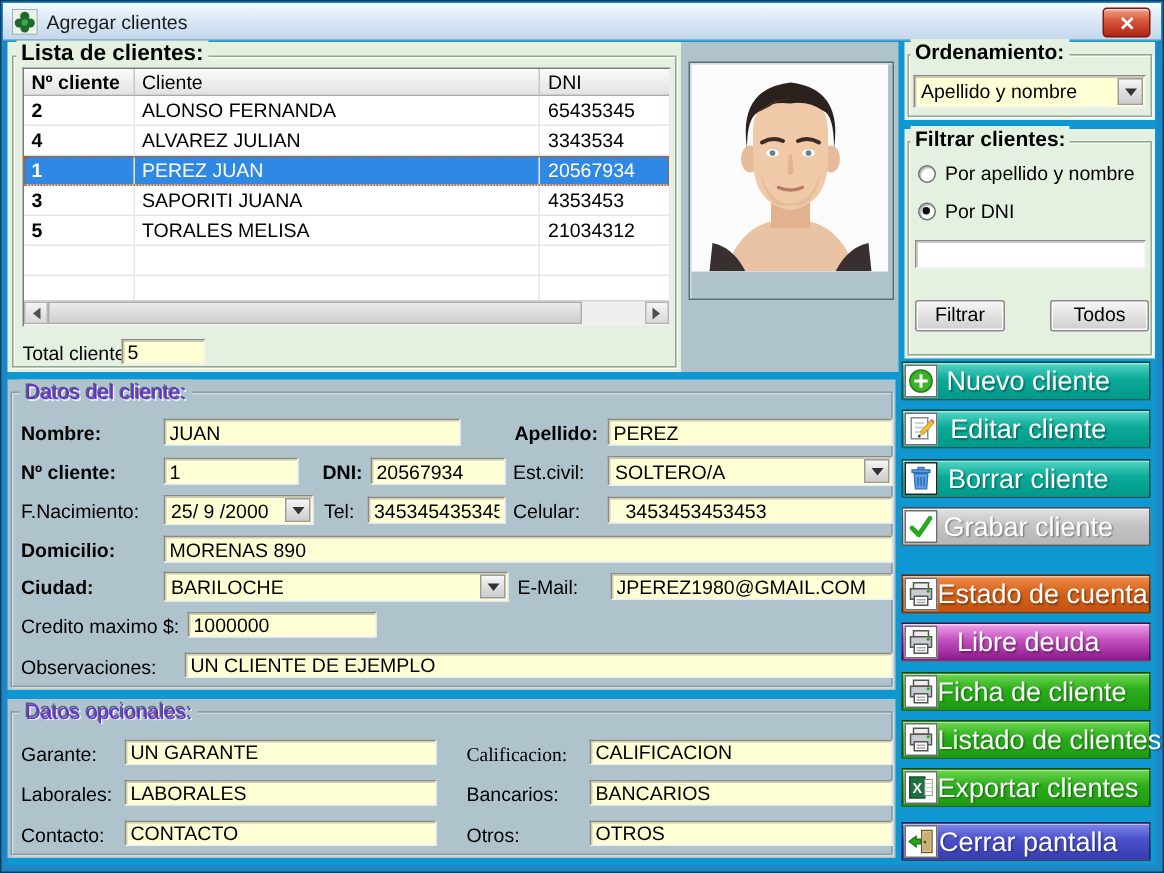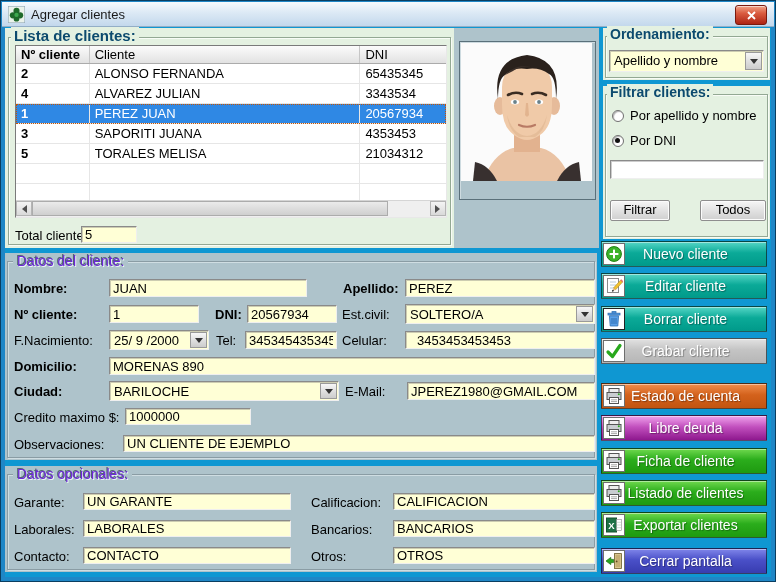--- a/index.html
+++ b/index.html
@@ -12,21 +12,21 @@
     display:flex;align-items:center;padding-left:6px;box-sizing:border-box;}
   .titlebar .apptitle{margin-left:6px;color:#1A1A1A;}
   .closebtn{position:absolute;right:7px;top:3px;width:30px;height:18px;border:1px solid #7A1A0E;border-radius:3px;
     background:linear-gradient(#F0A488,#DA5C40 40%,#AE2414);box-shadow:inset 0 1px 0 rgba(255,255,255,.55);
     display:flex;align-items:center;justify-content:center;cursor:pointer;}
   
   .panel-green{position:absolute;background:#E4F1E1;}
   .panel-gray{position:absolute;background:#AEC3CB;}
   .frame{position:absolute;border:1px solid #93A893;box-shadow:1px 1px 0 #F8FCF6,inset 1px 1px 0 #F8FCF6;}
   .frame-g{position:absolute;border:1px solid #8A9CA4;box-shadow:1px 1px 0 #CFDDE2,inset 1px 1px 0 #CFDDE2;}
-  .gtitle{position:absolute;color:#0c4a6e;font-weight:bold;background:inherit;padding:0 3px;white-space:nowrap;}
+  .gtitle{position:absolute;color:#000000;font-weight:bold;background:inherit;padding:0 3px;white-space:nowrap;}
   .emboss{position:absolute;font-weight:normal;color:#6d28d9;background:#AEC3CB;padding:0 4px;white-space:nowrap;
     text-shadow:-1px -1px 0 rgba(76,96,106,.95),1px 1px 0 #E9F2F5;}
   .lbl{position:absolute;white-space:nowrap;}
   .b{font-weight:bold;}
   
   .tin{position:absolute;background:#FFFFD6;border:1px solid;border-color:#8A8A8A #EFEFEF #EFEFEF #8A8A8A;
     box-shadow:inset 1px 1px 0 rgba(110,110,110,.35);font:13px "Liberation Sans",sans-serif;
     padding:0 3px;height:18px;box-sizing:border-box;outline:none;color:#000;}
   .white{background:#FFFFFF;padding-left:13px;}
   .combo{position:absolute;background:#FFFFD6;border:1px solid;border-color:#8A8A8A #EFEFEF #EFEFEF #8A8A8A;
@@ -61,21 +61,21 @@
   
   .photoframe{position:absolute;left:5px;top:13px;width:135px;height:157px;border:1px solid #5A707A;
     background:#AEC3CB;box-shadow:inset 1px 1px 0 rgba(255,255,255,.4);}
   .photo{position:absolute;left:1px;top:1px;width:131px;height:138px;background:#FCFCFC;overflow:hidden;}
   
   .abtn{position:absolute;left:600px;width:166px;height:26px;border:1px solid rgba(10,25,30,.65);
     box-sizing:border-box;display:flex;align-items:center;cursor:pointer;
     box-shadow:inset 0 1px 0 rgba(255,255,255,.45);}
   .abtn .ibox{width:22px;height:22px;margin-left:1px;background:#fff;border:1px solid #6E6E6E;box-sizing:border-box;
     display:flex;align-items:center;justify-content:center;flex:none;}
-  .abtn .albl{flex:1;text-align:center;color:#fff;font-size:14px;text-shadow:1px 1px 1px rgba(0,0,0,.35);
+  .abtn .albl{flex:1;text-align:center;color:#fff;font-size:18px;text-shadow:1px 1px 1px rgba(0,0,0,.35);
     padding-right:20px;white-space:nowrap;}
   .teal{background:linear-gradient(#55D6C6,#0BAA98 45%,#009A8A);}
   .grayb{background:linear-gradient(#E2E2E2,#C4C4C4 45%,#B6B6B6);}
   .orange{background:linear-gradient(#F08E4C,#D4621C 45%,#C25410);}
   .magenta{background:linear-gradient(#F0A2EC,#C250BE 45%,#8E188E);}
   .greenb{background:linear-gradient(#6FD94E,#2BAD1C 45%,#1E9A10);}
   .blueb{background:linear-gradient(#8086EA,#4A50C8 45%,#383CB0);}
 </style>
 </head>
 <body>
@@ -267,21 +267,21 @@
     <span class="lbl" style="left:9px;top:184px;">Observaciones:</span>
     <input class="tin" style="left: 118px; top: 182px; width: 472px; height: 17px;" value="UN CLIENTE DE EJEMPLO">
   </div>
 
   <div class="panel-gray" style="left:4px;top:465px;width:592px;height:106px;">
     <div class="frame-g" style="left:2px;top:8px;right:2px;bottom:2px;"></div>
     <div class="emboss" style="left:8px;top:0px;font-size:14px;">Datos opcionales:</div>
 
     <span class="lbl" style="left:9px;top:29px;">Garante:</span>
     <input class="tin" style="left: 78px; top: 27px; width: 208px; height: 17px;" value="UN GARANTE">
-    <span class="lbl" style="left:306px;top:29px;">Calificacion:</span>
+    <span class="lbl" style="left:306px;top:29px;font-family:Liberation Serif, serif;">Calificacion:</span>
     <input class="tin" style="left: 388px; top: 27px; width: 202px; height: 17px;" value="CALIFICACION">
 
     <span class="lbl" style="left:9px;top:56px;">Laborales:</span>
     <input class="tin" style="left: 78px; top: 54px; width: 208px; height: 17px;" value="LABORALES">
     <span class="lbl" style="left:306px;top:56px;">Bancarios:</span>
     <input class="tin" style="left: 388px; top: 54px; width: 202px; height: 17px;" value="BANCARIOS">
 
     <span class="lbl" style="left:9px;top:83px;">Contacto:</span>
     <input class="tin" style="left: 78px; top: 81px; width: 208px; height: 17px;" value="CONTACTO">
     <span class="lbl" style="left:306px;top:83px;">Otros:</span>

